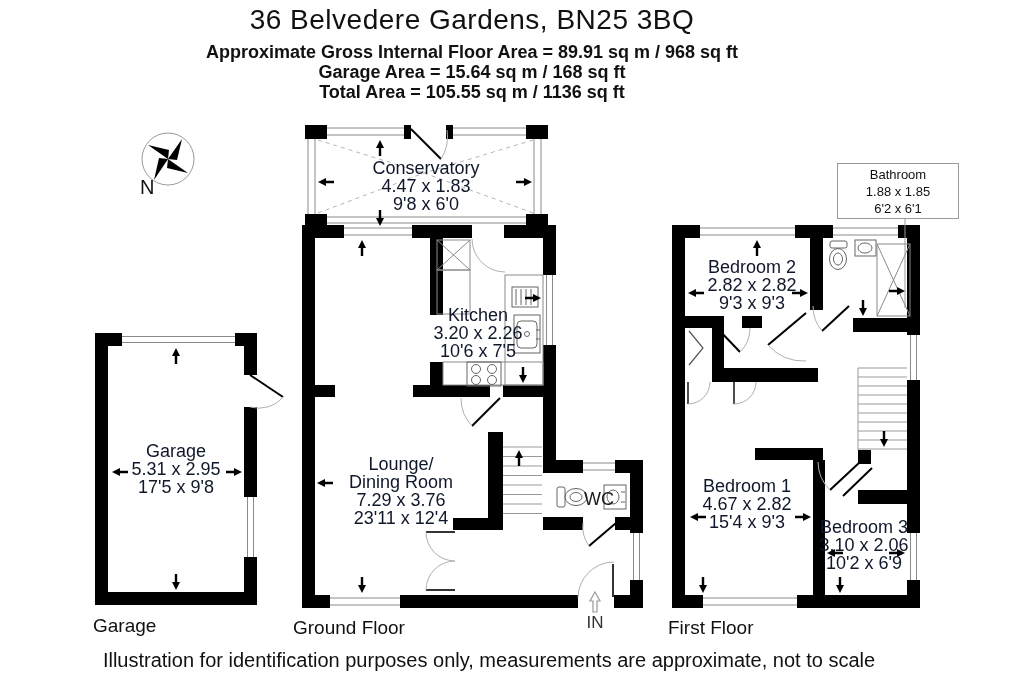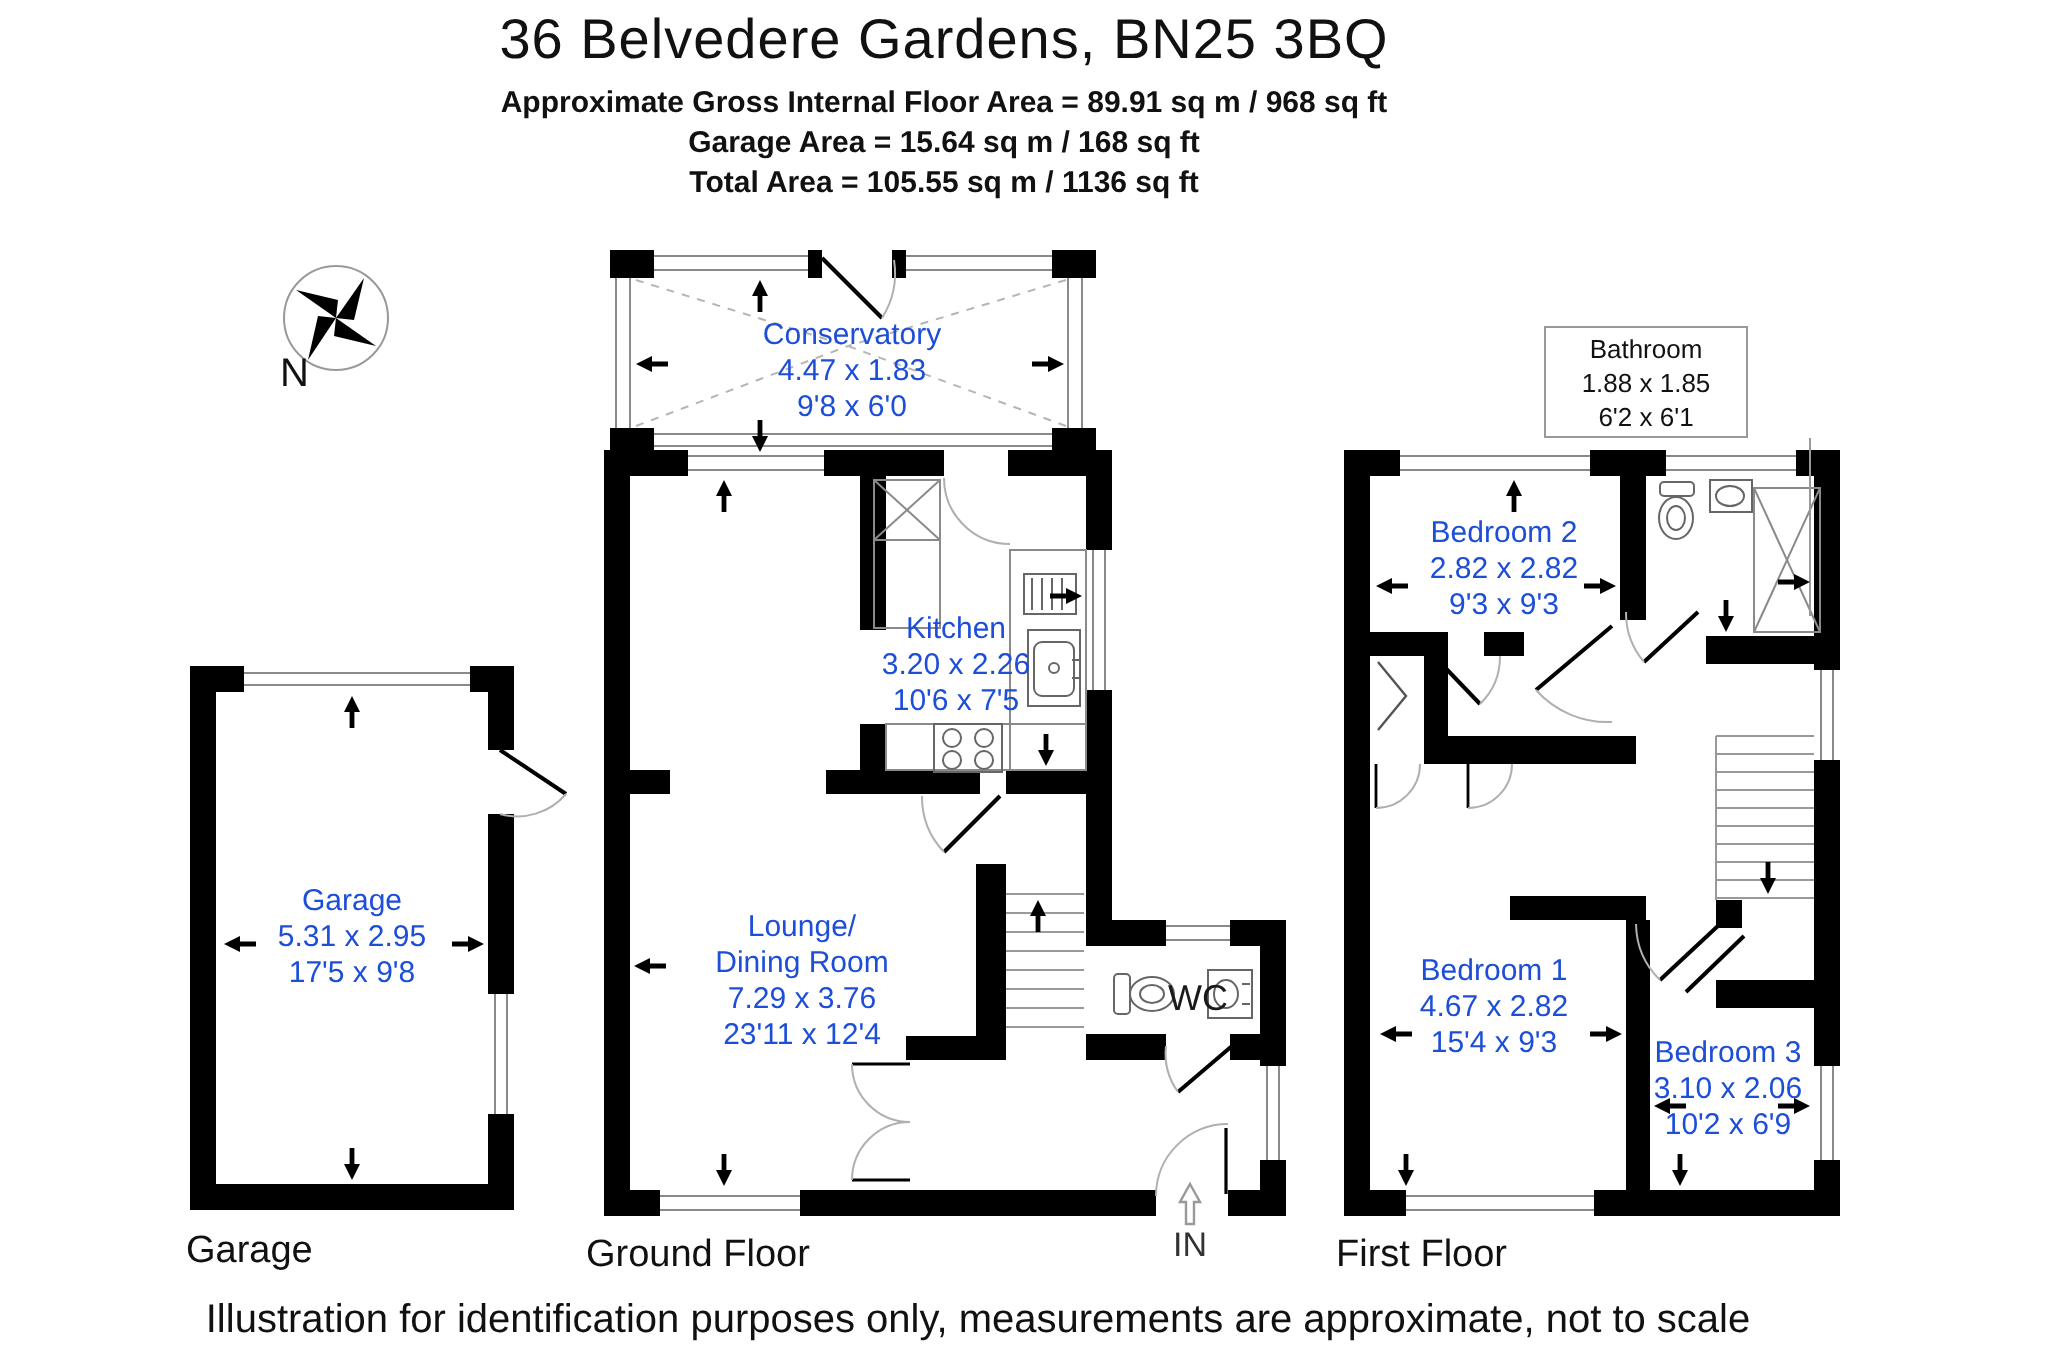--- a/index.html
+++ b/index.html
@@ -1,26 +1,26 @@
 <!DOCTYPE html>
 <html><head>
 <meta charset="utf-8">
 <style>
   html,body{margin:0;padding:0;}
   body{width:1024px;height:682px;background:#ffffff;position:relative;overflow:hidden;
        font-family:"Liberation Sans","DejaVu Sans",sans-serif;color:#111;}
   #plan-svg{position:absolute;left:0;top:0;}
   .hdr{position:absolute;left:472px;top:4px;transform:translateX(-50%);text-align:center;white-space:nowrap;}
   .hdr h1{font-size:28px;font-weight:400;margin:0 0 6px 0;letter-spacing:.5px;}
-  .hdr .hline{font-size:15px;font-weight:700;line-height:20px;}
-  .rlabel{position:absolute;transform:translateX(-50%);text-align:center;font-size:15px;
-          line-height:18px;color:#1d4ed8;white-space:nowrap;}
+  .hdr .hline{font-size:18px;font-weight:700;line-height:20px;}
+  .rlabel{position:absolute;transform:translateX(-50%);text-align:center;font-size:18px;
+          line-height:18px;color:#0f172a;white-space:nowrap;}
   .rlabel span{display:block;}
   .wc-label{position:absolute;font-size:18px;color:#1a1a1a;}
-  .bath-box{position:absolute;left:772px;top:163px;width:102px;height:56px;border:1px solid #999;
+  .bath-box{position:absolute;left:837px;top:163px;width:122px;height:56px;border:1px solid #999;
             text-align:center;font-size:13px;line-height:17px;padding-top:2px;box-sizing:border-box;background:#fff;}
   .bath-box span{display:block;}
   .floor-label{position:absolute;font-size:19px;color:#111;white-space:nowrap;}
   .in-label{position:absolute;left:595px;top:613px;transform:translateX(-50%);font-size:17px;color:#333;}
   .n-label{position:absolute;left:140px;top:176px;font-size:20px;color:#111;}
   .footer{position:absolute;left:489px;top:649px;transform:translateX(-50%);font-size:20px;
           color:#111;white-space:nowrap;}
 </style>
 </head>
 <body>

